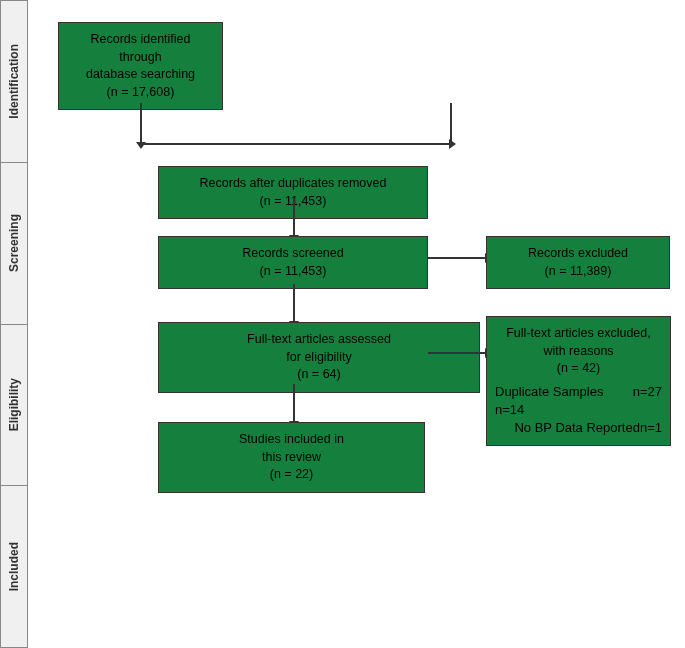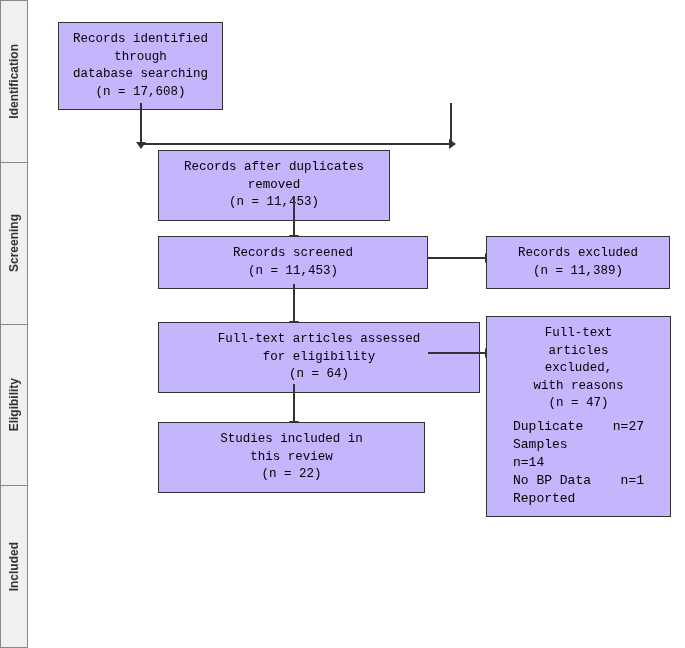--- a/index.html
+++ b/index.html
@@ -44,27 +44,26 @@
 
     .main-content {
       flex: 1;
       padding: 10px 12px;
       position: relative;
     }
 
     
     .flow-box {
       border: 1.5px solid #333;
-      background: #c4b5fd;
+      background: #15803d;
       text-align: center;
       padding: 8px 10px;
       position: absolute;
       font-size: 12.5px;
       line-height: 1.4;
-      font-family: Liberation Mono, monospace;
     }
 
     
     .arrow {
       position: absolute;
       background: #333;
     }
 
     .arrow-v {
       width: 2px;
@@ -122,21 +121,21 @@
     <span>(n = 17,608)</span>
   </div>
 
 
   <div class="arrow arrow-v arrowhead-down" style="left:112px; top:103px; height:40px;"></div>
 
   <div class="arrow arrow-v" style="left:422px; top:103px; height:40px;"></div>
 
   <div class="arrow arrow-h arrowhead-right" style="left:113px; top:143px; width:309px;"></div>
 
-  <div class="flow-box" style="left:130px; top:150px; width:232px;text-align:center;">
+  <div class="flow-box" style="left:130px; top:166px; width:270px;text-align:center;">
     <span>Records after duplicates removed</span><br>
     <span>(n = 11,453)</span>
   </div>
 
   <div class="arrow arrow-v arrowhead-down" style="left:265px; top:198px; height:38px;"></div>
 
   <div class="flow-box" style="left:130px; top:236px; width:270px;">
     <span>Records screened</span><br>
     <span>(n = 11,453)</span>
   </div>
@@ -151,25 +150,25 @@
   <div class="arrow arrow-v arrowhead-down" style="left:265px; top:284px; height:38px;"></div>
 
   <div class="flow-box" style="left:130px; top:322px; width:322px;">
     <span>Full-text articles assessed</span><br>
     <span>for eligibility</span><br>
     <span>(n =  64)</span>
   </div>
 
   <div class="arrow arrow-h arrowhead-right" style="left:400px; top:352px; width:58px;"></div>
 
-  <div class="flow-box" style="left:458px; top:316px; width:185px; text-align:left; padding:8px 26px;">
+  <div class="flow-box" style="left:458px; top:316px; width:185px; text-align:left; padding:8px 8px;">
     <div style="text-align:center;">
       <span>Full-text articles excluded,</span><br>
       <span>with reasons</span><br>
-      <span>(n = 47)</span>
+      <span>(n = 42)</span>
     </div>
     <div style="margin-top:5px; font-size:13px;">
       <div style="display:flex; justify-content:space-between;">
         <span>Duplicate Samples</span>
         <span>n=27</span>
       </div>
       <div style="display:flex; justify-content:space-between;">
         <span>n=14</span>
       </div>
       <div style="display:flex; justify-content:flex-end;">

